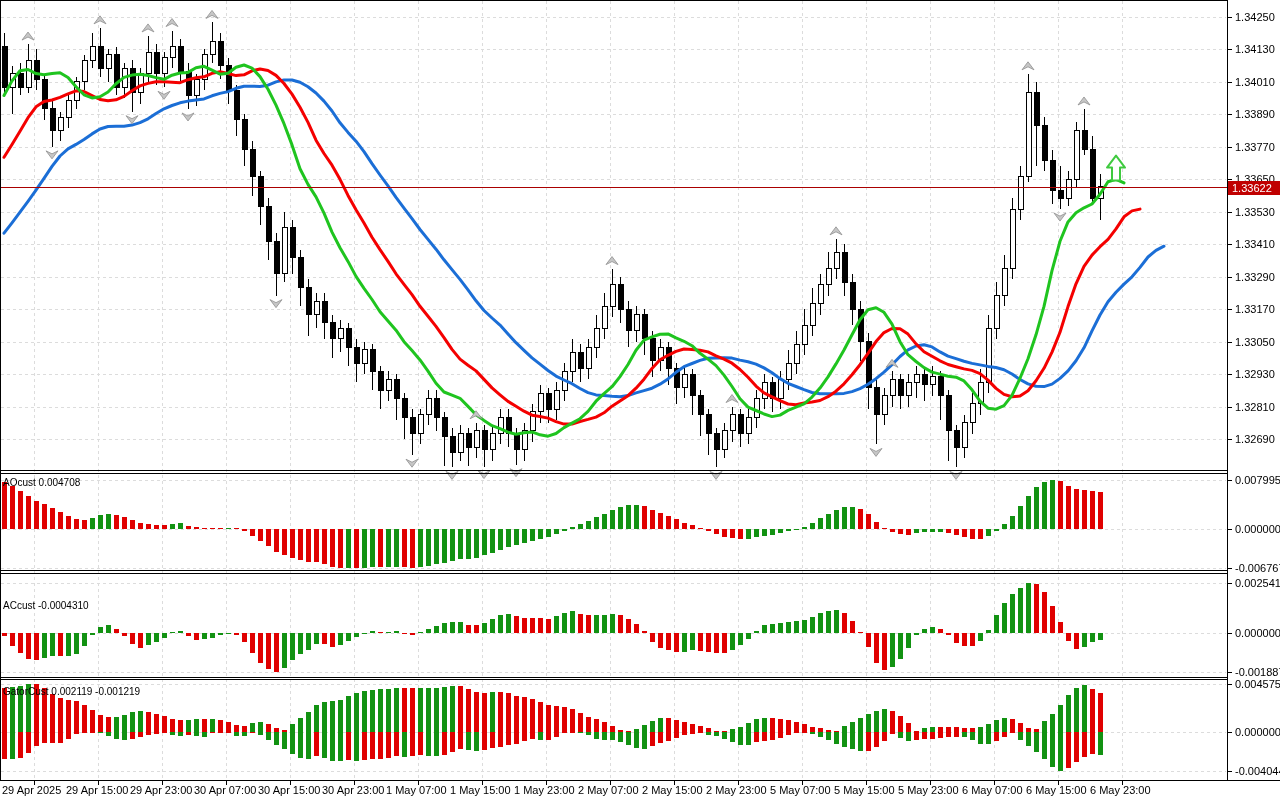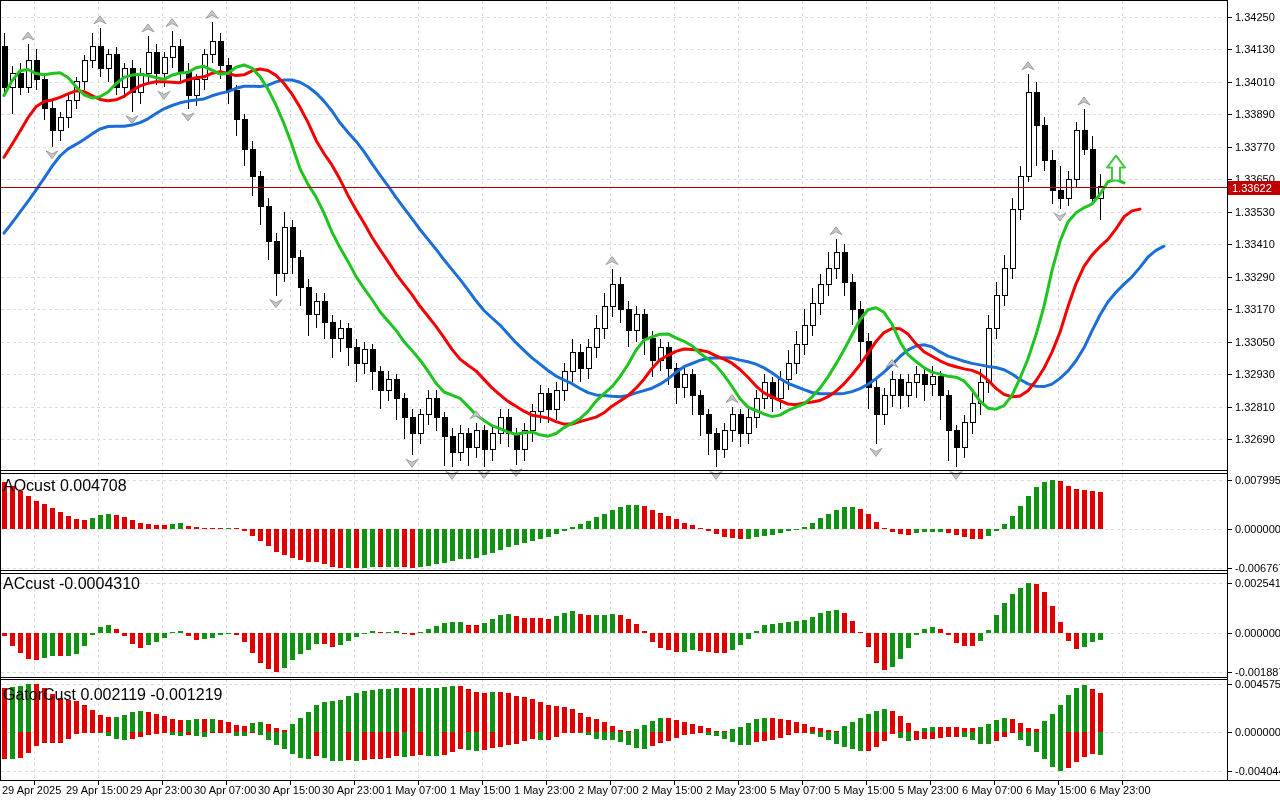--- a/index.html
+++ b/index.html
@@ -1,19 +1,19 @@
 <!DOCTYPE html>
 <html><head>
 <meta charset="utf-8">
 <style>
   html,body{margin:0;padding:0;background:#fff;}
   body{font-family:"Liberation Sans", sans-serif;}
   #chart-root{position:relative;width:1280px;height:800px;background:#f97316;overflow:hidden;}
   #chart-svg{position:absolute;left:0;top:0;}
-  .panel-label{position:absolute;left:3px;font-size:16px;color:#000;white-space:nowrap;z-index:3;}
+  .panel-label{position:absolute;left:3px;font-size:10px;color:#000;white-space:nowrap;z-index:3;}
   #price-tag{position:absolute;left:1228px;width:50px;height:14px;font-size:11px;line-height:14px;
     padding-left:4px;color:#fff;z-index:4;}
   svg text{font-family:"Liberation Sans", sans-serif;font-size:11px;fill:#000;}
 </style>
 </head>
 <body>
 
 <div id="chart-root">
   <svg id="chart-svg" width="1280" height="800">
       <rect x="0" y="0" width="1280" height="800" fill="#ffffff"></rect>
@@ -1024,17 +1024,17 @@
         <text x="962" y="794">6 May 07:00</text>
         <line x1="1058.5" y1="780" x2="1058.5" y2="785" stroke="#000000" shape-rendering="crispEdges"></line>
         <text x="1026" y="794">6 May 15:00</text>
         <line x1="1122.5" y1="780" x2="1122.5" y2="785" stroke="#000000" shape-rendering="crispEdges"></line>
         <text x="1090" y="794">6 May 23:00</text>
       </g>
       <path d="M 1116 155.60237500000045 L 1125 167.60237500000045 L 1120 167.60237500000045 L 1120 180.60237500000045 L 1112 180.60237500000045 L 1112 167.60237500000045 L 1107 167.60237500000045 Z" fill="#ffffff" stroke="#3fca3f" stroke-width="2" stroke-linejoin="round"></path>
     </svg>
 
   <div class="panel-label" style="top:477px"><span>AOcust</span> <span>0.004708</span></div>
-  <div class="panel-label" style="top:575px"><span>ACcust</span> <span>-0.0004310</span></div>
+  <div class="panel-label" style="top:600px"><span>ACcust</span> <span>-0.0004310</span></div>
   <div class="panel-label" style="top:686px"><span>GatorCust</span> <span>0.002119 -0.001219</span></div>
 
   <div id="price-tag" style="top: 180.5px; background: rgb(192, 0, 0); color: rgb(255, 255, 255);">1.33622</div>
 </div>
 
 </body></html>

